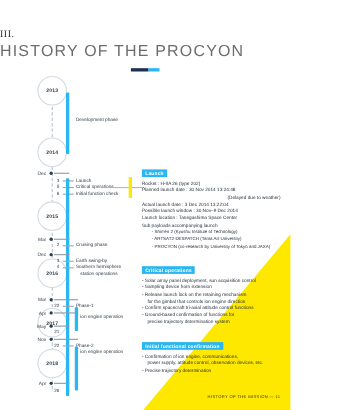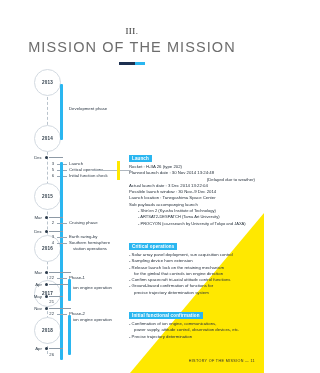--- a/index.html
+++ b/index.html
@@ -26,21 +26,20 @@
     border-bottom: 160px solid #ffe800;
     z-index: 0;
   }
 
   
   .title-block {
     position: absolute;
     top: 26px;
     left: 0;
     width: 264px;
-    text-align: center;
     z-index: 3;
   }
   .chapter-num {
     font-family: "Liberation Serif", serif;
     font-size: 9px;
     letter-spacing: 0.5px;
     color: #2b2b2b;
     line-height: 11px;
   }
   .chapter-title {
@@ -241,21 +240,21 @@
     white-space: nowrap;
   }
 </style>
 </head>
 <body>
 
 <div class="corner-triangle"></div>
 
 <div class="title-block">
   <div class="chapter-num">III.</div>
-  <div class="chapter-title">MISSION OF THE MISSION</div>
+  <div class="chapter-title">HISTORY OF THE PROCYON</div>
   <div class="title-rule">
     <span class="rule-dark"></span>
     <span class="rule-cyan"></span>
   </div>
 </div>
 
 <div class="timeline">
 
   <div class="axis-dash"></div>
 

